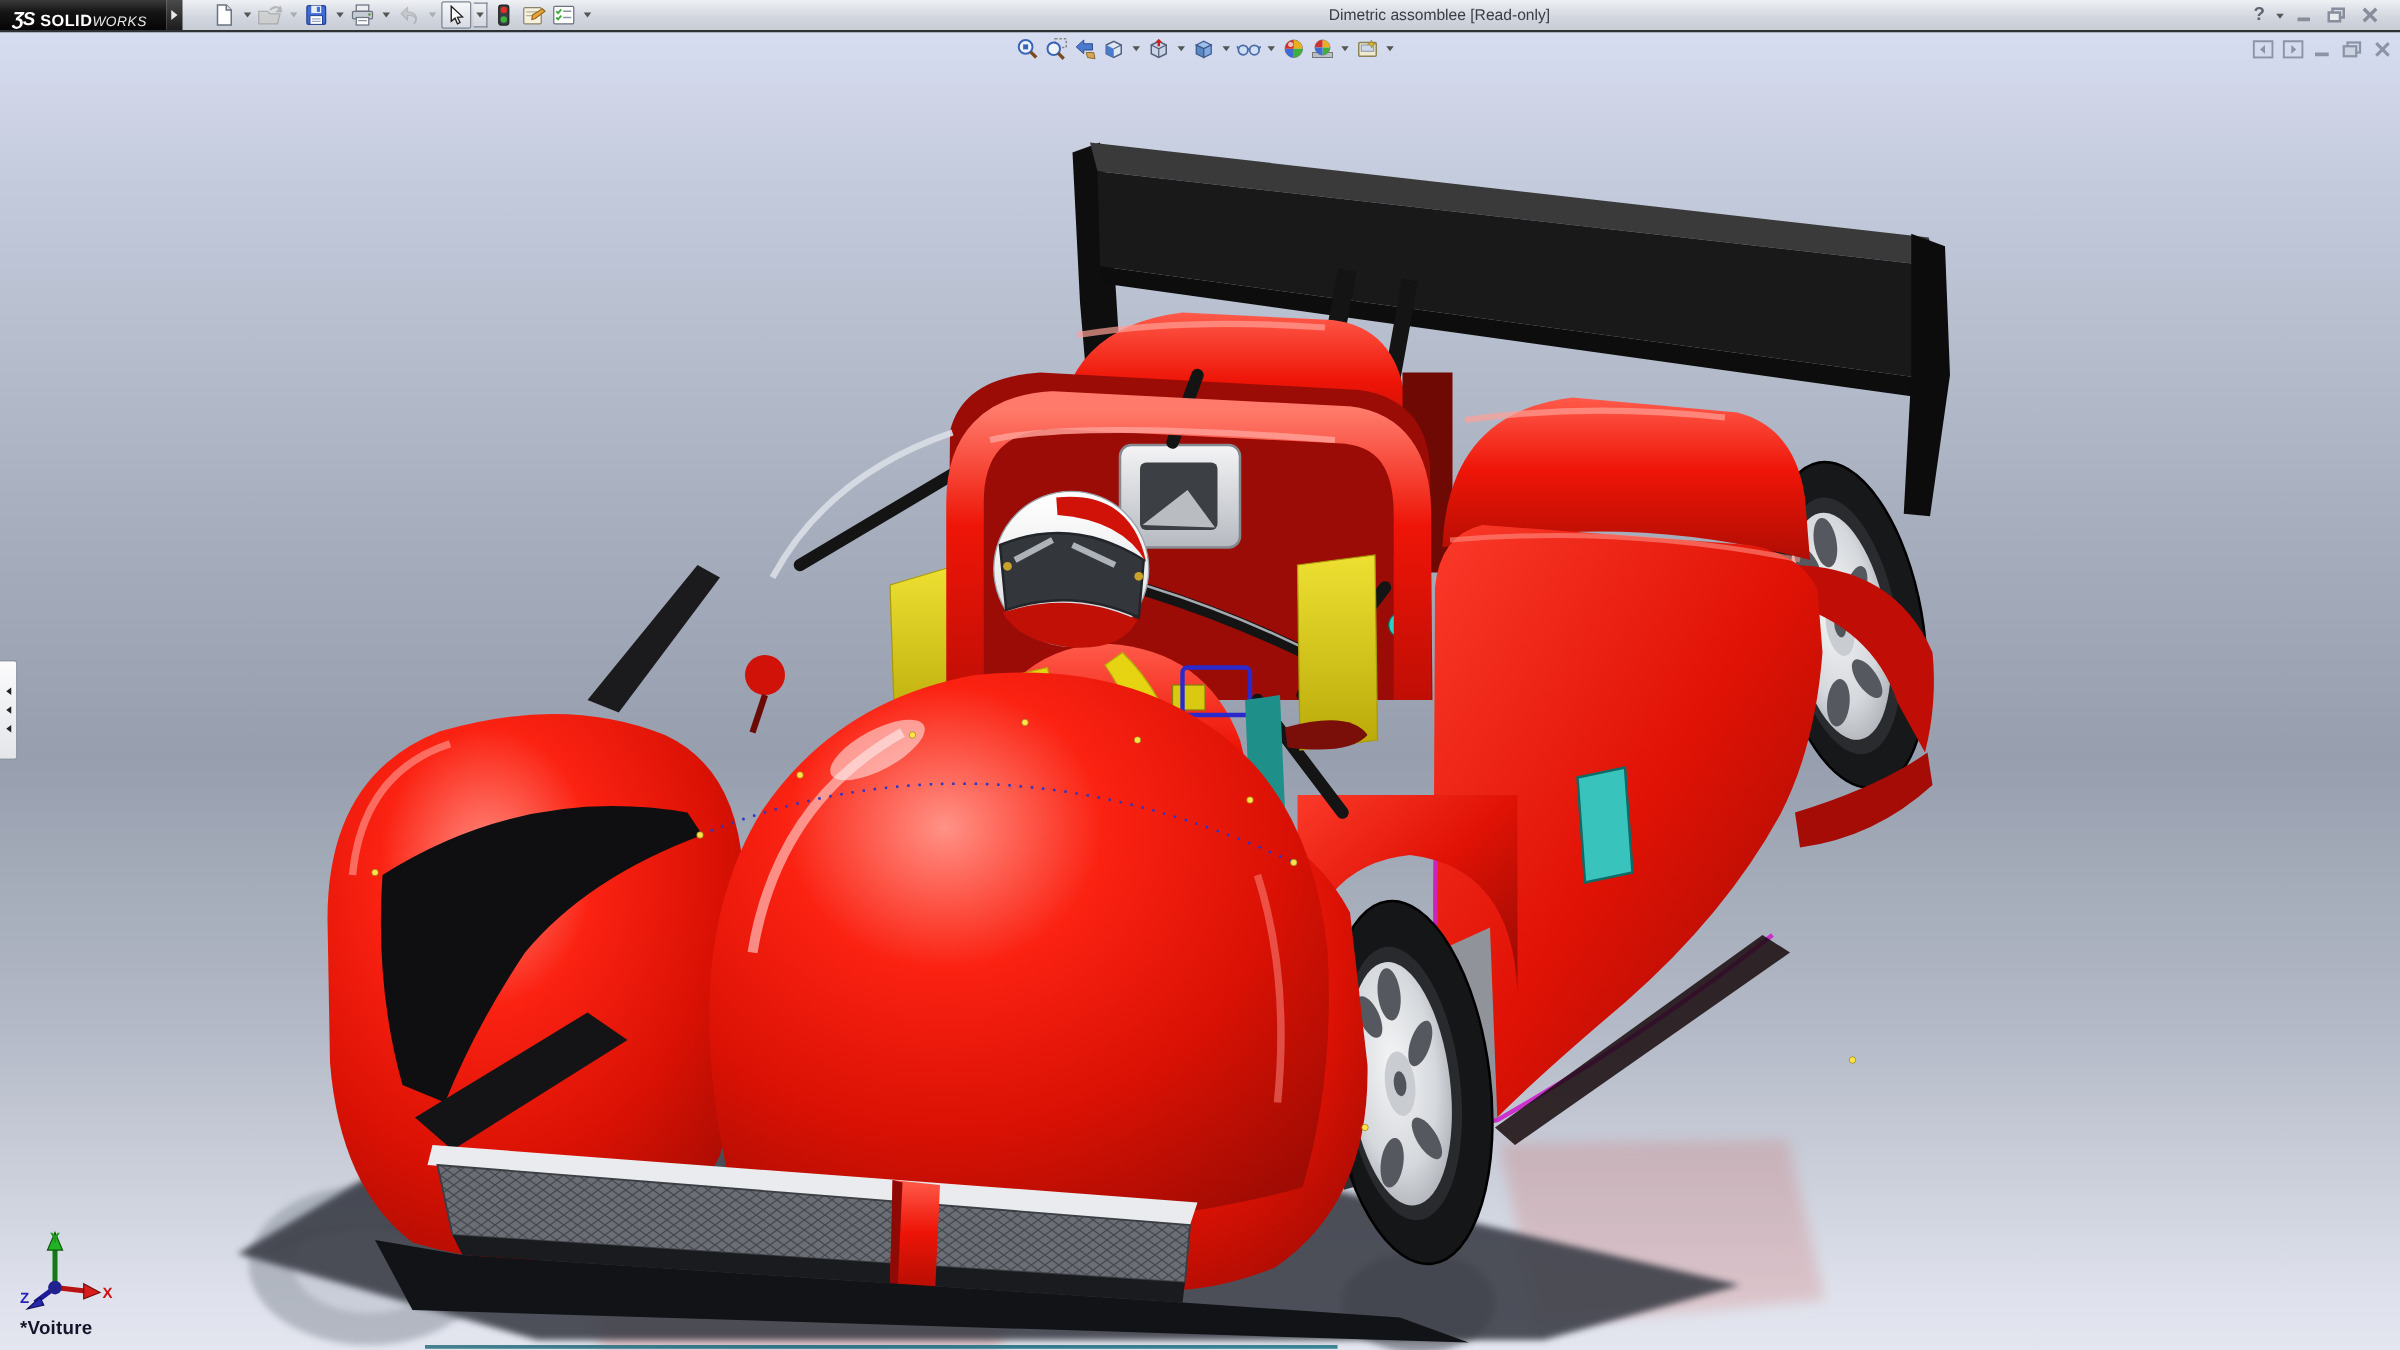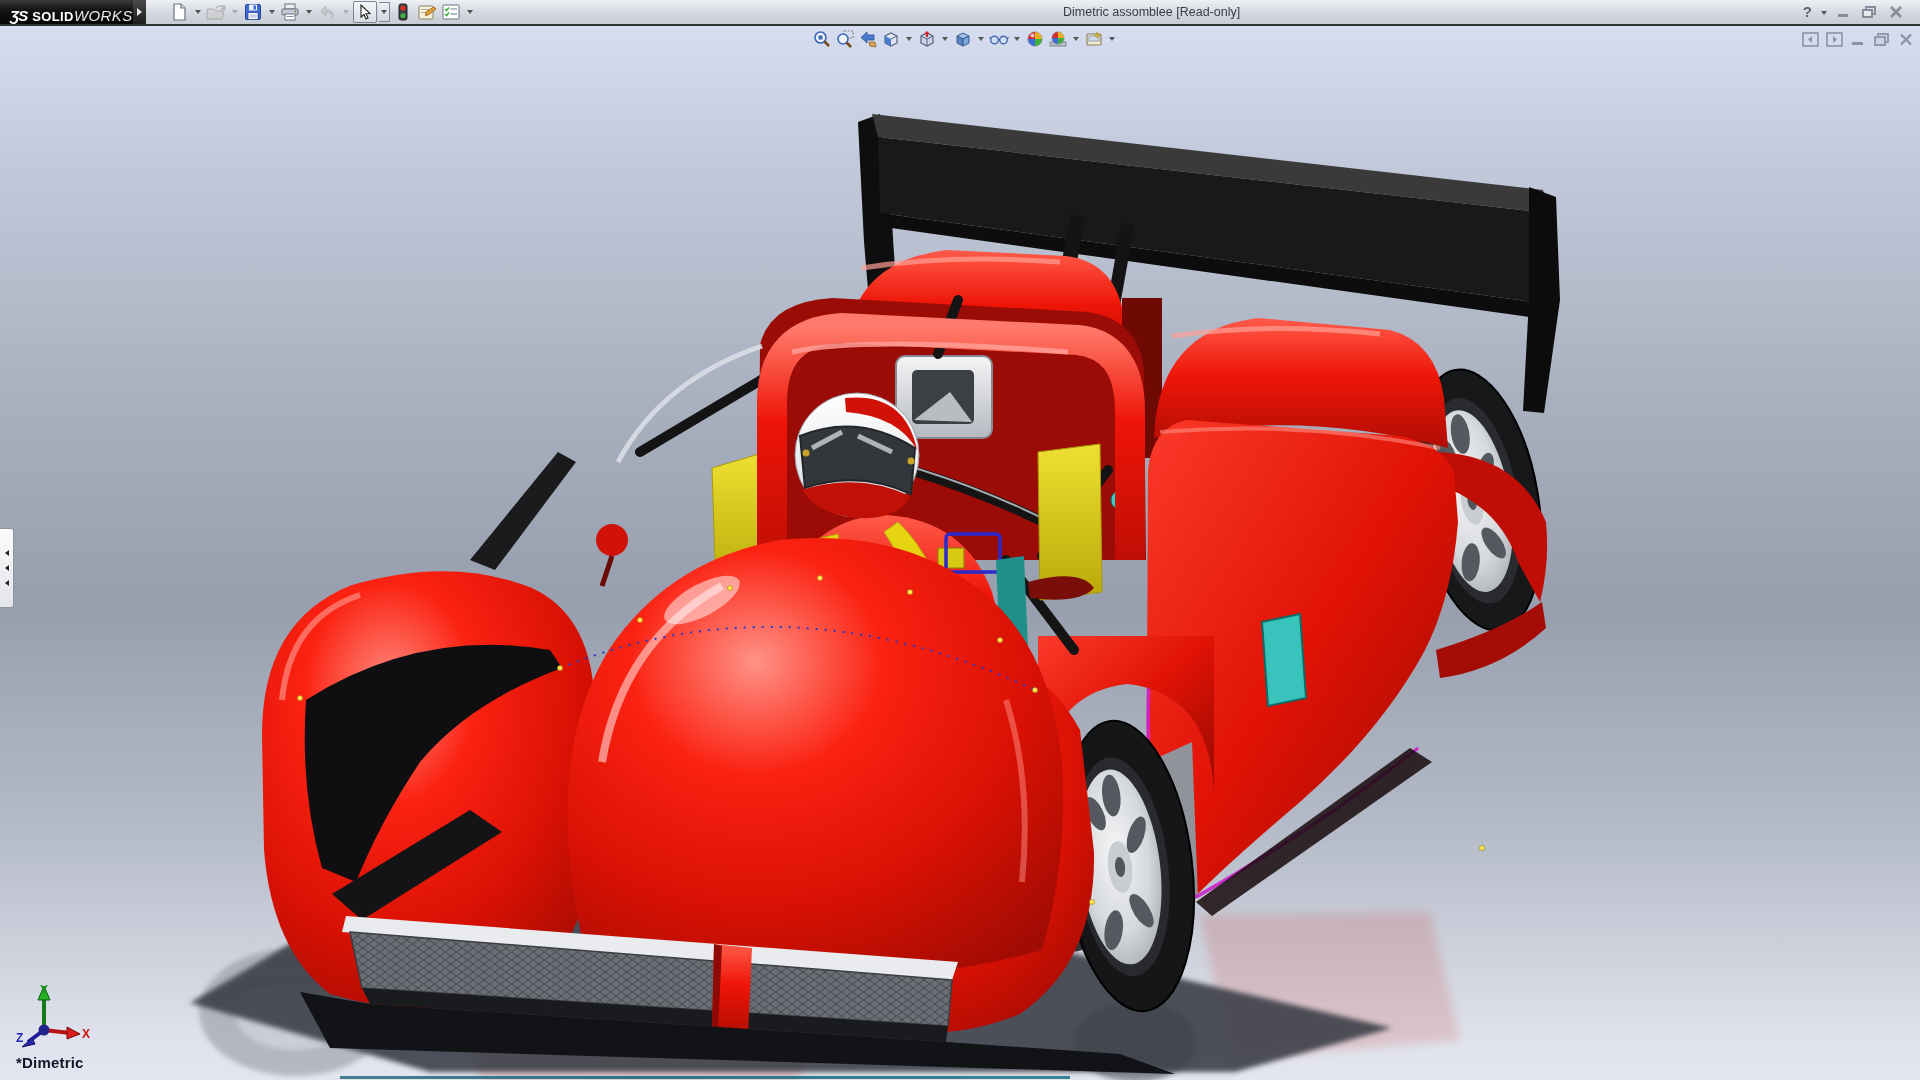--- a/index.html
+++ b/index.html
@@ -7,21 +7,21 @@
   #app{position:relative;width:1920px;height:1080px;background:#cfd3db;}
 
   
   #titlebar{position:absolute;left:0;top:0;width:1920px;height:24px;
     background:linear-gradient(#eef0f4,#d3d7df 55%,#c7ccd5);}
   #titlebar-underline{position:absolute;left:0;top:24px;width:1920px;height:2px;background:#2e3136;}
   #logo-block{position:absolute;left:0;top:0;width:133px;height:24px;
     background:linear-gradient(#3a3a3a,#151515 40%,#050505);display:flex;align-items:flex-end;padding-left:10px;box-sizing:border-box;}
   .brand-glyph{color:#fff;font-style:italic;font-weight:bold;font-size:15px;margin-right:5px;letter-spacing:-1px;}
   .brand-solid{color:#fff;font-weight:bold;font-size:13px;letter-spacing:.4px;}
-  .brand-works{color:#e8e8e8;font-style:italic;font-weight:normal;font-size:15px;letter-spacing:.4px;}
+  .brand-works{color:#e8e8e8;font-style:italic;font-weight:normal;font-size:11px;letter-spacing:.4px;}
   #menu-arrow{position:absolute;left:133px;top:0;width:13px;height:24px;background:linear-gradient(#4a4a4a,#1c1c1c);
     display:flex;align-items:center;justify-content:center;}
   #menu-arrow::after{content:"";width:0;height:0;border-left:5px solid #e8e8e8;border-top:4px solid transparent;border-bottom:4px solid transparent;}
 
   #main-toolbar{position:absolute;left:168px;top:2px;height:20px;display:flex;align-items:center;gap:2px;}
   .tb-icon{width:22px;height:20px;display:flex;align-items:center;justify-content:center;}
   .tb-caret{width:11px;height:20px;display:flex;align-items:center;justify-content:center;}
   .caret-glyph{width:0;height:0;border-left:3.5px solid transparent;border-right:3.5px solid transparent;border-top:4px solid #555;}
   .caret-dim{border-top-color:#a9aeb6;}
   .disabled{opacity:.45;filter:grayscale(.9);}
@@ -534,16 +534,16 @@
       <line x1="32" y1="48" x2="58" y2="51" stroke="#b81212" stroke-width="4"></line>
       <polygon points="68,52 55,45 55,57" fill="#d81d1d" stroke="#7a0a0a" stroke-width="1"></polygon>
       <line x1="32" y1="48" x2="16" y2="60" stroke="#1c1c9a" stroke-width="4"></line>
       <circle cx="32" cy="48" r="5.5" fill="#22228f"></circle>
       <polygon points="10,65 20,56 23,62" fill="#2a2ab0" stroke="#12125a" stroke-width="1"></polygon>
       <text x="28" y="12" font-size="12" font-weight="bold" fill="#1d9a1d">Y</text>
       <text x="70" y="56" font-size="12" font-weight="bold" fill="#cc1111">X</text>
       <text x="4" y="60" font-size="12" font-weight="bold" fill="#2424b8">Z</text>
     </svg>
 
-    <div id="view-label">*Dimetric</div>
+    <div id="view-label">*Voiture</div>
     <div id="bottom-line"></div>
   </div>
 </div>
 
 </body></html>

